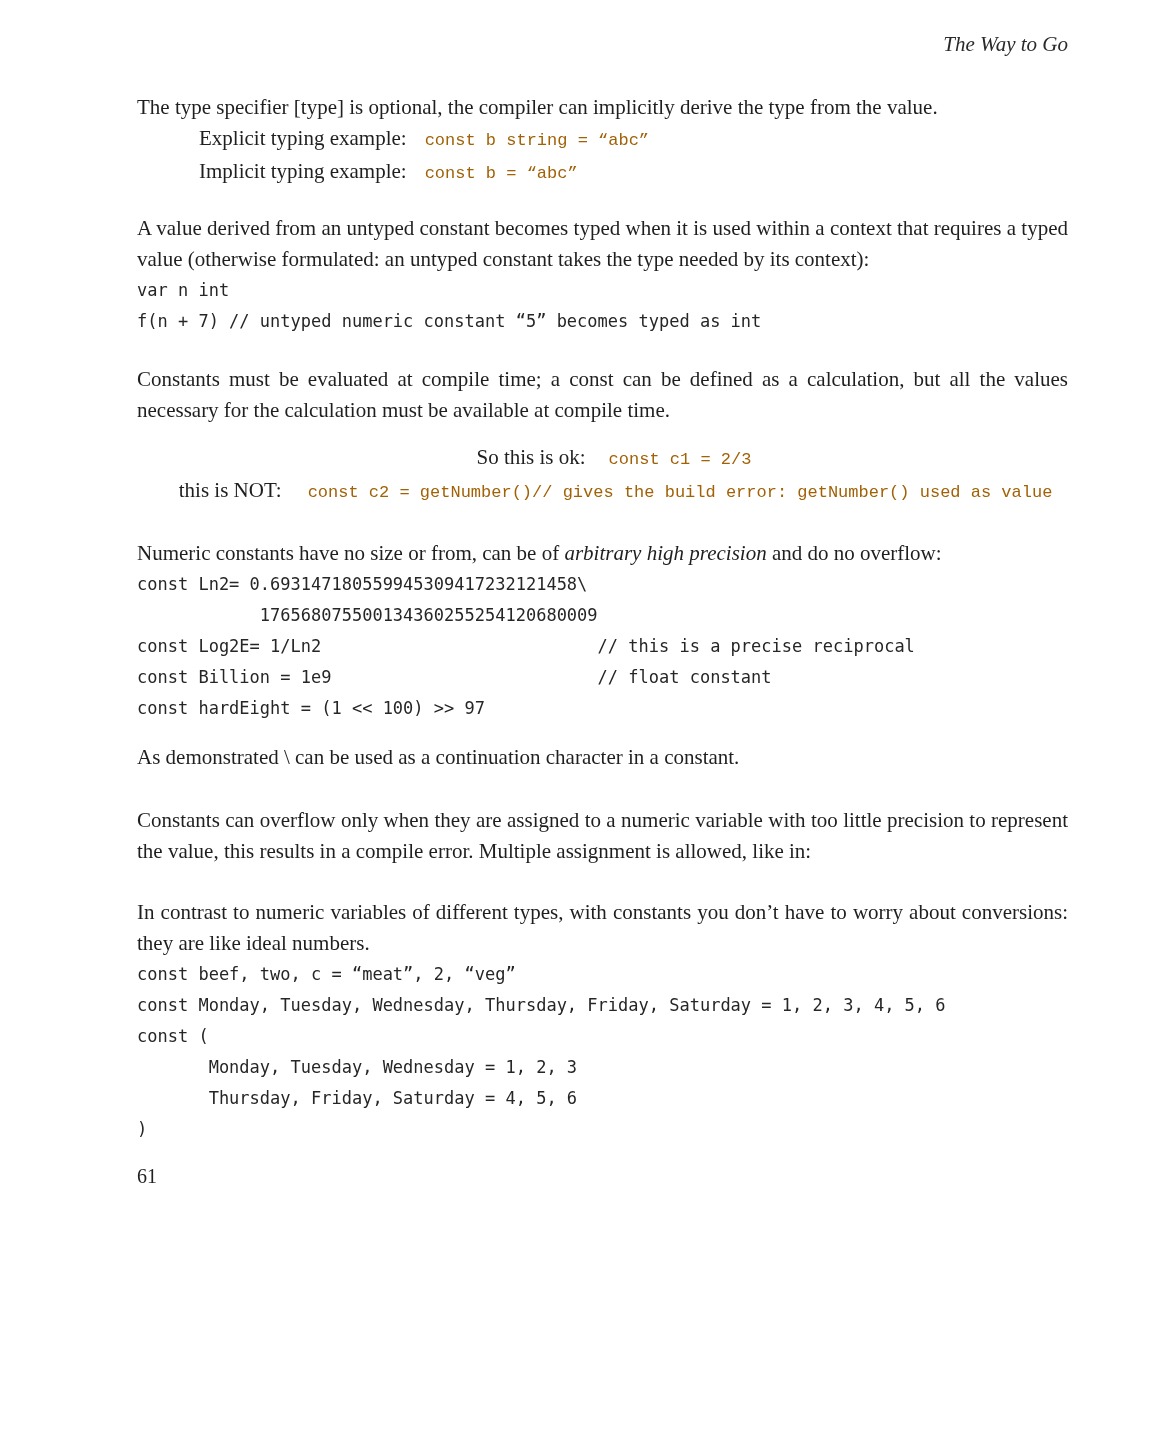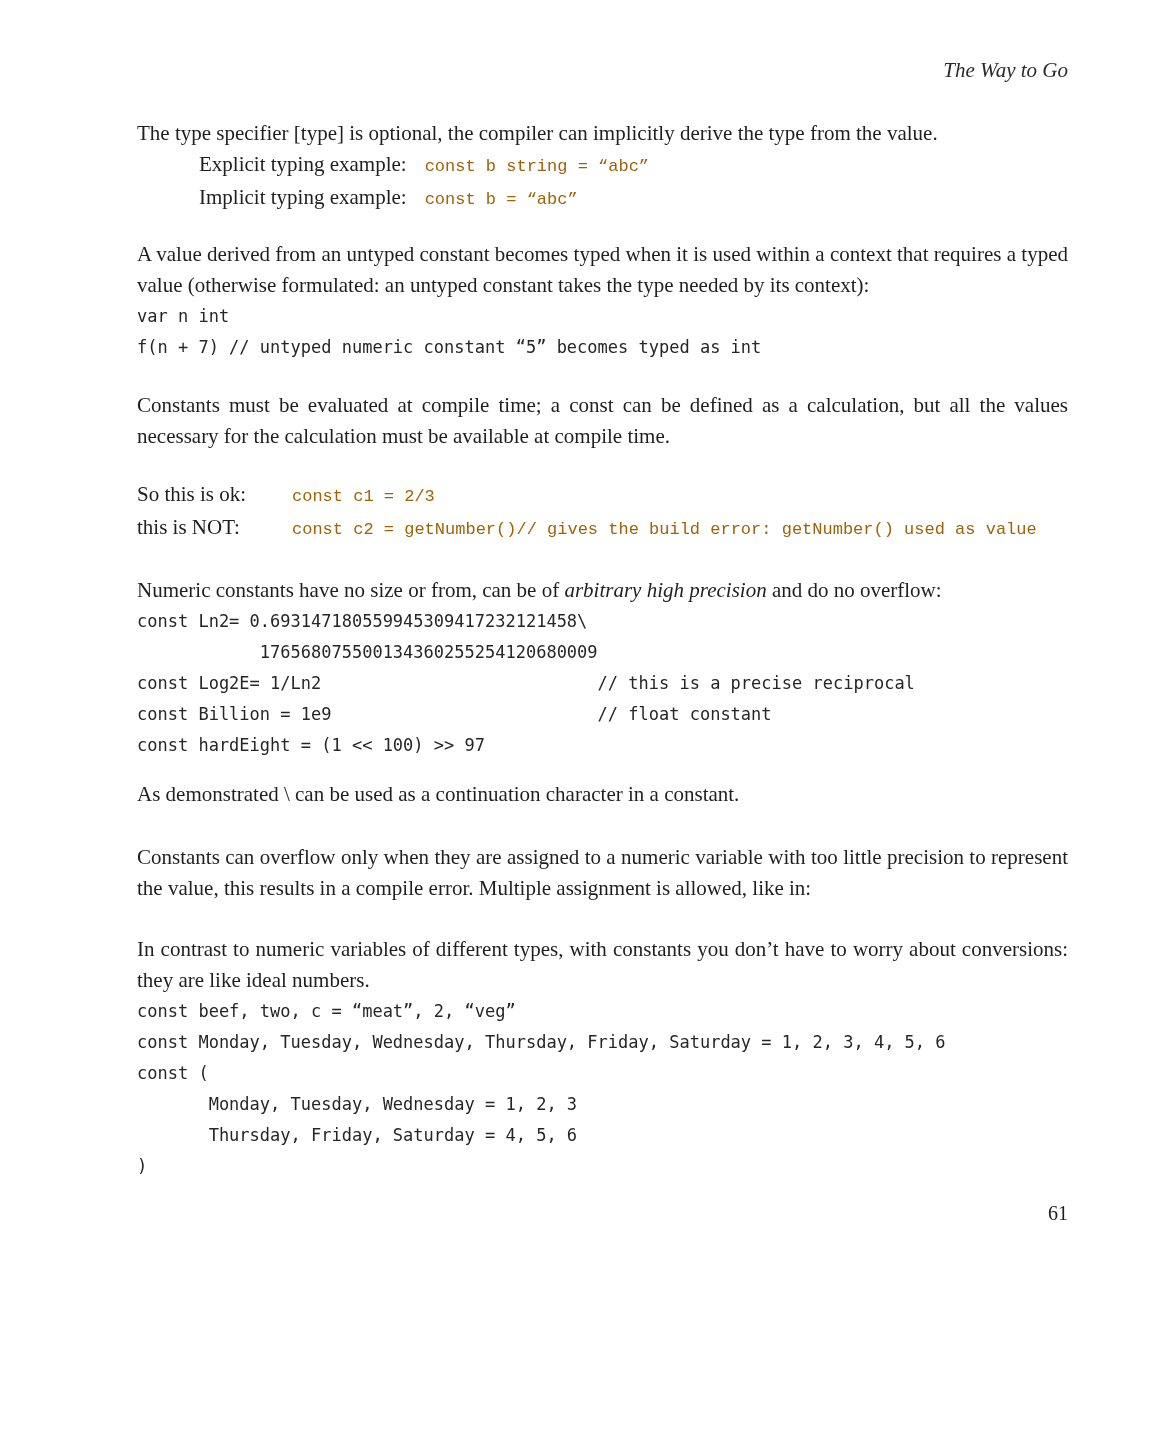--- a/index.html
+++ b/index.html
@@ -2,21 +2,21 @@
 <html><head>
 <meta charset="utf-8">
 <style>
   html,body{margin:0;padding:0;background:#ffffff;}
   .page{
     position:relative;
     width:1168px;height:1440px;
     background:#ffffff;
     color:#1f1f1f;
     box-sizing:border-box;
-    padding:58px 100px 0 137px;
+    padding:32px 100px 0 137px;
     overflow:hidden;
     font-family:"Liberation Serif", serif;
   }
   .running-header{
     text-align:right;
     font-style:italic;
     font-size:21px;
     line-height:24px;
     color:#2a2a2a;
   }
@@ -29,21 +29,21 @@
     font-size:21px;
     line-height:31px;
     margin:0;
   }
   .justify{text-align:justify;}
   .nowrap{white-space:nowrap;}
   .mt-p1{margin-top:36px;}
   .mt-p2{margin-top:24px;}
   .mt-code1{margin-top:30px;}
   .mt-p3{margin-top:27px;}
-  .mt-ok{margin-top:27px;}
+  .mt-ok{margin-top:16px;text-align:center;}
   .mt-p4{margin-top:30px;}
   .mt-code2{margin-top:38px;}
   .mt-p5{margin-top:18px;}
   .mt-p6{margin-top:30px;}
   .mt-p7{margin-top:32px;}
   .mt-code3{margin-top:28px;}
   .mt-code4{margin-top:29px;}
   .indent1{margin-left:62px;}
   .code{
     font-family:"DejaVu Sans Mono", monospace;
@@ -62,21 +62,21 @@
   }
   .gap-left{margin-left:18px;}
   .label-col{
     display:inline-block;
     width:155px;
   }
   .line{line-height:31px;font-size:21px;}
   .italic{font-style:italic;}
   .page-number{
     margin-top:16px;
-    text-align:right;
+    text-align:left;
     font-size:20px;
     line-height:31px;
   }
 </style>
 </head>
 <body>
 
 <div class="page">
 
   <div class="running-header">The Way to Go</div>

